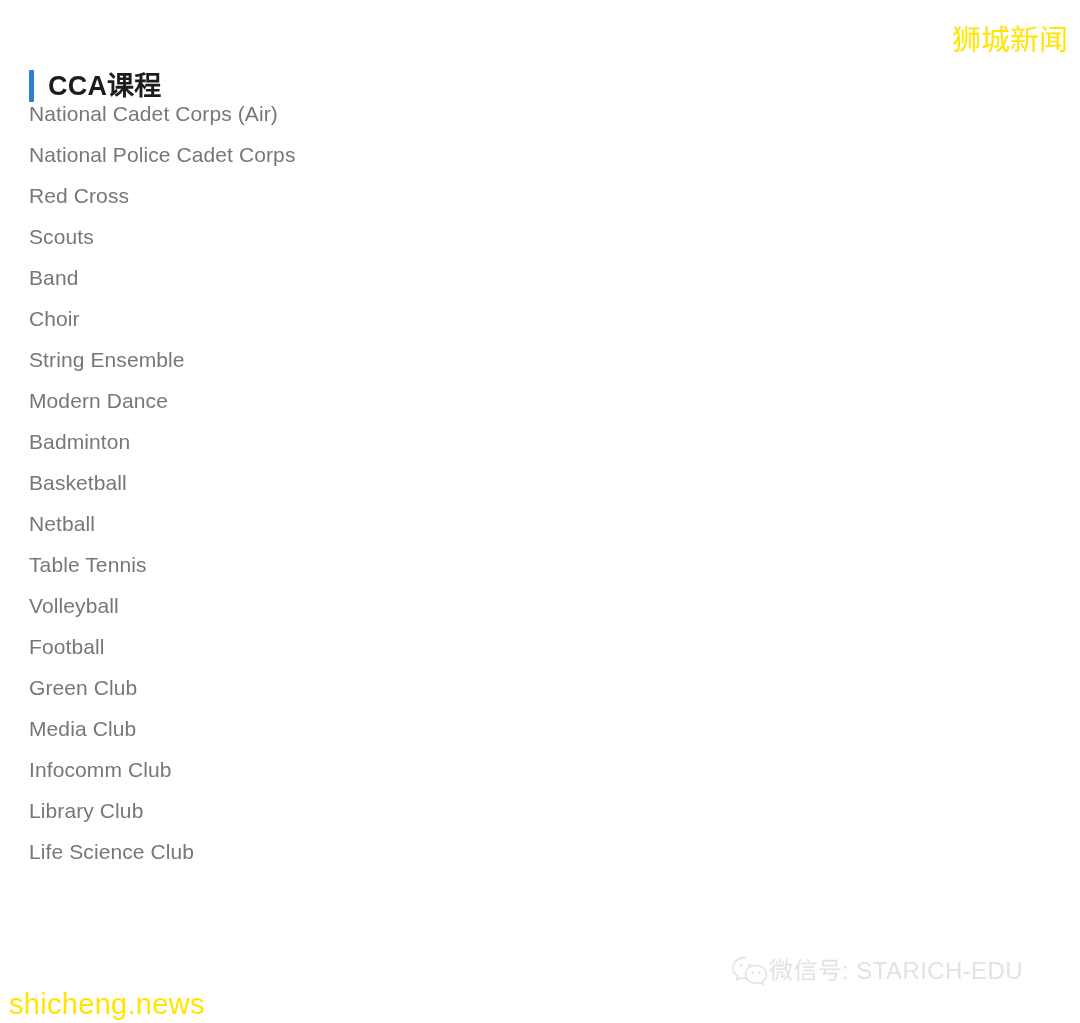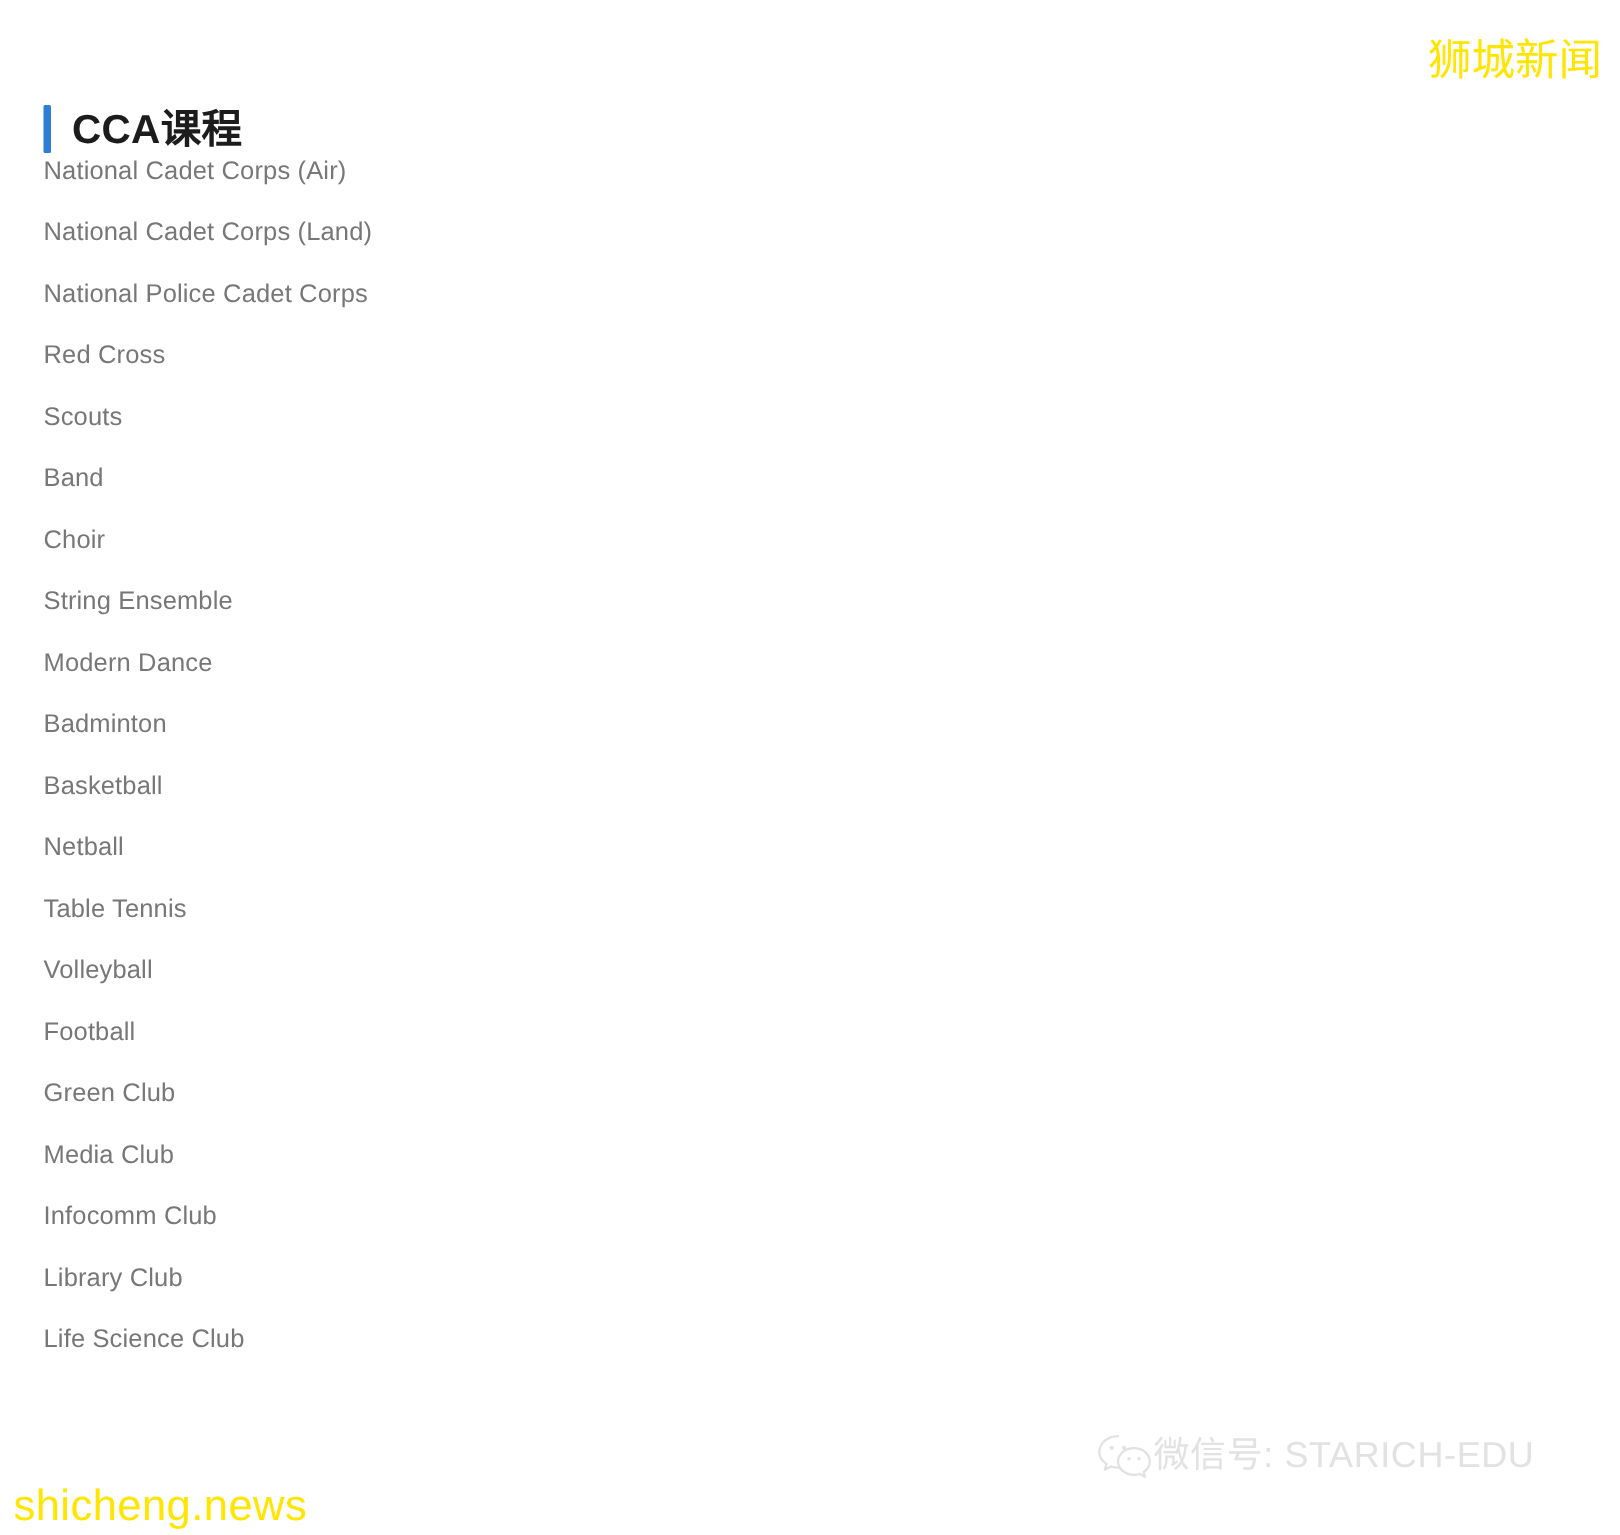--- a/index.html
+++ b/index.html
@@ -57,21 +57,21 @@
     left: 29px;
     top: 99px;
     width: 560px;
     list-style: none;
     margin: 0;
     padding: 0;
   }
   .cca-item {
     height: 41px;
     line-height: 30px;
-    font-size: 17px;
+    font-size: 21px;
     color: #777777;
     white-space: nowrap;
     letter-spacing: 0.1px;
   }
 
   
   .watermark-top {
     position: absolute;
     right: 12px;
     top: 16px;
@@ -136,21 +136,20 @@
 
 <div class="page">
 
   <div class="section-heading">
     <span class="accent-bar"></span>
     <span class="heading-text">CCA课程</span>
   </div>
 
   <ul class="cca-list">
     <li class="cca-item">National Cadet Corps (Air)</li>
-    <li class="cca-item">National Cadet Corps (Land)</li>
     <li class="cca-item">National Police Cadet Corps</li>
     <li class="cca-item">Red Cross</li>
     <li class="cca-item">Scouts</li>
     <li class="cca-item">Band</li>
     <li class="cca-item">Choir</li>
     <li class="cca-item">String Ensemble</li>
     <li class="cca-item">Modern Dance</li>
     <li class="cca-item">Badminton</li>
     <li class="cca-item">Basketball</li>
     <li class="cca-item">Netball</li>

